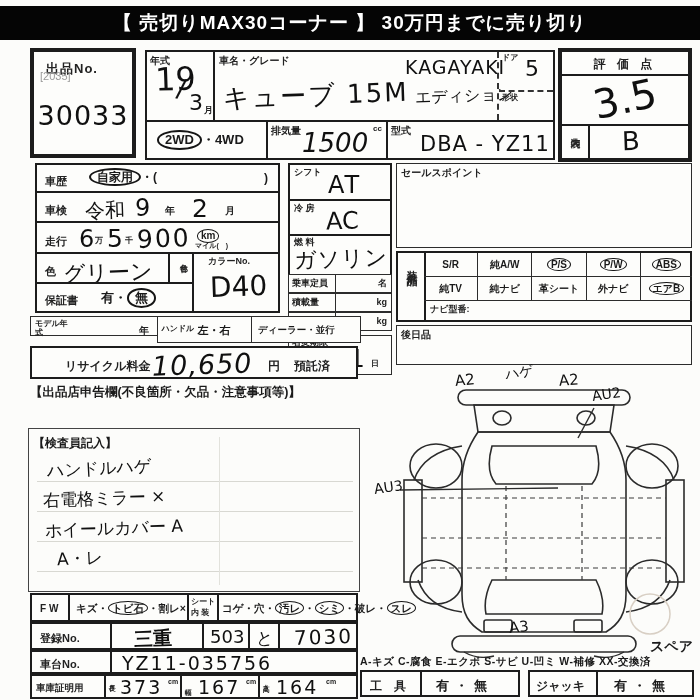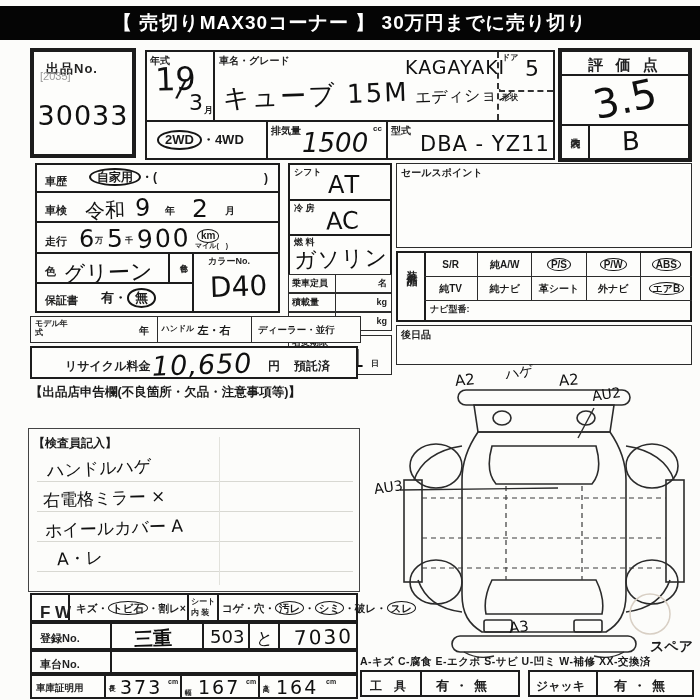--- a/index.html
+++ b/index.html
@@ -64,21 +64,21 @@
     <span class="abs lbl" style="left:3px;top:2px;">排気量</span>
     <span class="abs hw" style="left:34px;top:6px;font-size:26px;font-style:italic;">1500</span>
     <span class="abs lbl8" style="right:4px;top:3px;">cc</span>
   </div>
   <div class="cell" style="left:386px;top:120px;width:169px;height:40px;">
     <span class="abs lbl" style="left:3px;top:2px;">型式</span>
     <span class="abs hw" style="left:32px;top:10px;font-size:21px;letter-spacing:1px;">DBA - YZ11</span>
   </div>
 
   <div class="cell thick" style="left:558px;top:48px;width:134px;height:114px;">
-    <div class="abs lbl" style="left:0;top:4px;width:100%;text-align:center;font-size:15px;letter-spacing:4px;">評 価 点</div>
+    <div class="abs lbl" style="left:0;top:4px;width:100%;text-align:center;font-size:12px;letter-spacing:4px;">評 価 点</div>
     <div class="abs" style="left:0;top:22px;width:100%;border-top:2px solid #1c1c1c;"></div>
     <div class="abs hw" style="left:0;top:24px;width:100%;text-align:center;font-size:40px;transform:rotate(-12deg);">3.5</div>
     <div class="abs" style="left:0;top:72px;width:100%;border-top:2px solid #1c1c1c;"></div>
     <div class="abs vt lbl" style="left:6px;top:78px;font-size:10px;">内装</div>
     <div class="abs" style="left:26px;top:72px;height:34px;border-left:2px solid #1c1c1c;"></div>
     <div class="abs hw sl" style="left:60px;top:74px;font-size:26px;">B</div>
   </div>
 
   <div class="cell" style="left:35px;top:163px;width:245px;height:30px;">
     <span class="abs lbl" style="left:8px;top:9px;font-size:11px;">車歴</span>
@@ -197,21 +197,21 @@
 
     <div class="abs" style="left:26px;top:48px;width:268px;height:19px;">
       <span class="abs lbl8" style="left:6px;top:4px;font-size:9px;">ナビ型番:</span>
     </div>
   </div>
 
   <div class="cell thin" style="left:396px;top:325px;width:296px;height:40px;">
     <span class="abs lbl8" style="left:4px;top:3px;font-size:10px;">後日品</span>
   </div>
 
-  <div class="cell thin" style="left:30px;top:316px;width:128px;height:27px;">
+  <div class="cell thin" style="left:30px;top:316px;width:128px;height:20px;">
     <span class="abs lbl8" style="left:4px;top:3px;width:34px;">モデル年式</span>
     <span class="abs lbl8" style="right:8px;top:8px;font-size:10px;">年</span>
   </div>
   <div class="cell thin" style="left:156.5px;top:316px;width:96px;height:27px;">
     <span class="abs lbl8" style="left:4px;top:8px;font-size:8px;">ハンドル</span>
     <span class="abs" style="left:40px;top:6px;font-size:11px;font-weight:700;">左・右</span>
   </div>
   <div class="cell thin" style="left:251px;top:316px;width:110px;height:27px;">
     <span class="abs" style="left:6px;top:7px;font-size:9.5px;font-weight:700;">ディーラー・並行</span>
   </div>
@@ -291,21 +291,21 @@
 
   <div class="abs hw" style="left:455px;top:371px;font-size:15px;transform:rotate(-6deg);">A2</div>
   <div class="abs hw" style="left:505px;top:364px;font-size:14px;transform:rotate(-10deg);">ハゲ</div>
   <div class="abs hw" style="left:559px;top:371px;font-size:15px;transform:rotate(-4deg);">A2</div>
   <div class="abs hw" style="left:592px;top:386px;font-size:14px;transform:rotate(-8deg);">AU2</div>
   <div class="abs hw" style="left:374px;top:479px;font-size:14px;transform:rotate(-8deg);">AU3</div>
   <div class="abs hw" style="left:509px;top:618px;font-size:15px;transform:rotate(-6deg);">A3</div>
   <div class="abs" style="left:650px;top:638px;font-size:14px;font-weight:700;">スペア</div>
 
   <div class="cell" style="left:30px;top:593px;width:328px;height:29px;">
-    <span class="abs lbl" style="left:8px;top:8px;font-size:17px;text-align:center;">F W</span>
+    <span class="abs lbl" style="left:8px;top:8px;font-size:10px;text-align:center;">F W</span>
     <span class="abs" style="left:36px;top:0;height:100%;border-left:2px solid #1c1c1c;"></span>
     <span class="abs" style="left:44px;top:6px;font-size:10.5px;font-weight:700;white-space:nowrap;">
       <span>キズ・</span><span class="circ-thin">トビ石</span><span>・割レ×</span>
     </span>
     <span class="abs" style="left:155px;top:0;height:100%;border-left:2px solid #1c1c1c;"></span>
     <span class="abs lbl8" style="left:159px;top:3px;font-size:8px;">シート</span>
     <span class="abs lbl8" style="left:159px;top:14px;font-size:8px;">内 装</span>
     <span class="abs" style="left:185px;top:0;height:100%;border-left:2px solid #1c1c1c;"></span>
     <span class="abs" style="left:190px;top:6px;font-size:10.5px;font-weight:700;white-space:nowrap;">
       <span>コゲ・穴・</span><span class="circ-thin">汚レ</span><span>・</span><span class="circ-thin">シミ</span><span>・破レ・</span><span class="circ-thin">スレ</span>
@@ -320,20 +320,21 @@
     <span class="abs hw" style="left:178px;top:2px;font-size:18px;">503</span>
     <span class="abs" style="left:216px;top:0;height:100%;border-left:2px solid #1c1c1c;"></span>
     <span class="abs hw" style="left:224px;top:3px;font-size:17px;">と</span>
     <span class="abs" style="left:246px;top:0;height:100%;border-left:2px solid #1c1c1c;"></span>
     <span class="abs hw sl" style="left:262px;top:1px;font-size:20px;letter-spacing:2px;">7030</span>
   </div>
 
   <div class="cell" style="left:30px;top:650px;width:328px;height:24px;">
     <span class="abs lbl" style="left:8px;top:5px;font-size:11px;">車台No.</span>
     <span class="abs" style="left:78px;top:0;height:100%;border-left:2px solid #1c1c1c;"></span>
+    <span class="abs hw" style="left:90px;top:0px;font-size:19px;letter-spacing:2px;">YZ11-035756</span>
   </div>
 
   <div class="cell" style="left:30px;top:674px;width:328px;height:25px;">
     <span class="abs lbl8" style="left:4px;top:7px;font-size:9.5px;">車庫証明用</span>
     <span class="abs" style="left:72px;top:0;height:100%;border-left:2px solid #1c1c1c;"></span>
     <span class="abs vt lbl8" style="left:76px;top:3px;font-size:7px;">長さ</span>
     <span class="abs hw" style="left:88px;top:0px;font-size:19px;letter-spacing:2px;">373</span>
     <span class="abs lbl8" style="left:136px;top:2px;font-size:7px;">cm</span>
     <span class="abs" style="left:148px;top:0;height:100%;border-left:2px solid #1c1c1c;"></span>
     <span class="abs vt lbl8" style="left:152px;top:7px;font-size:7px;">幅</span>

